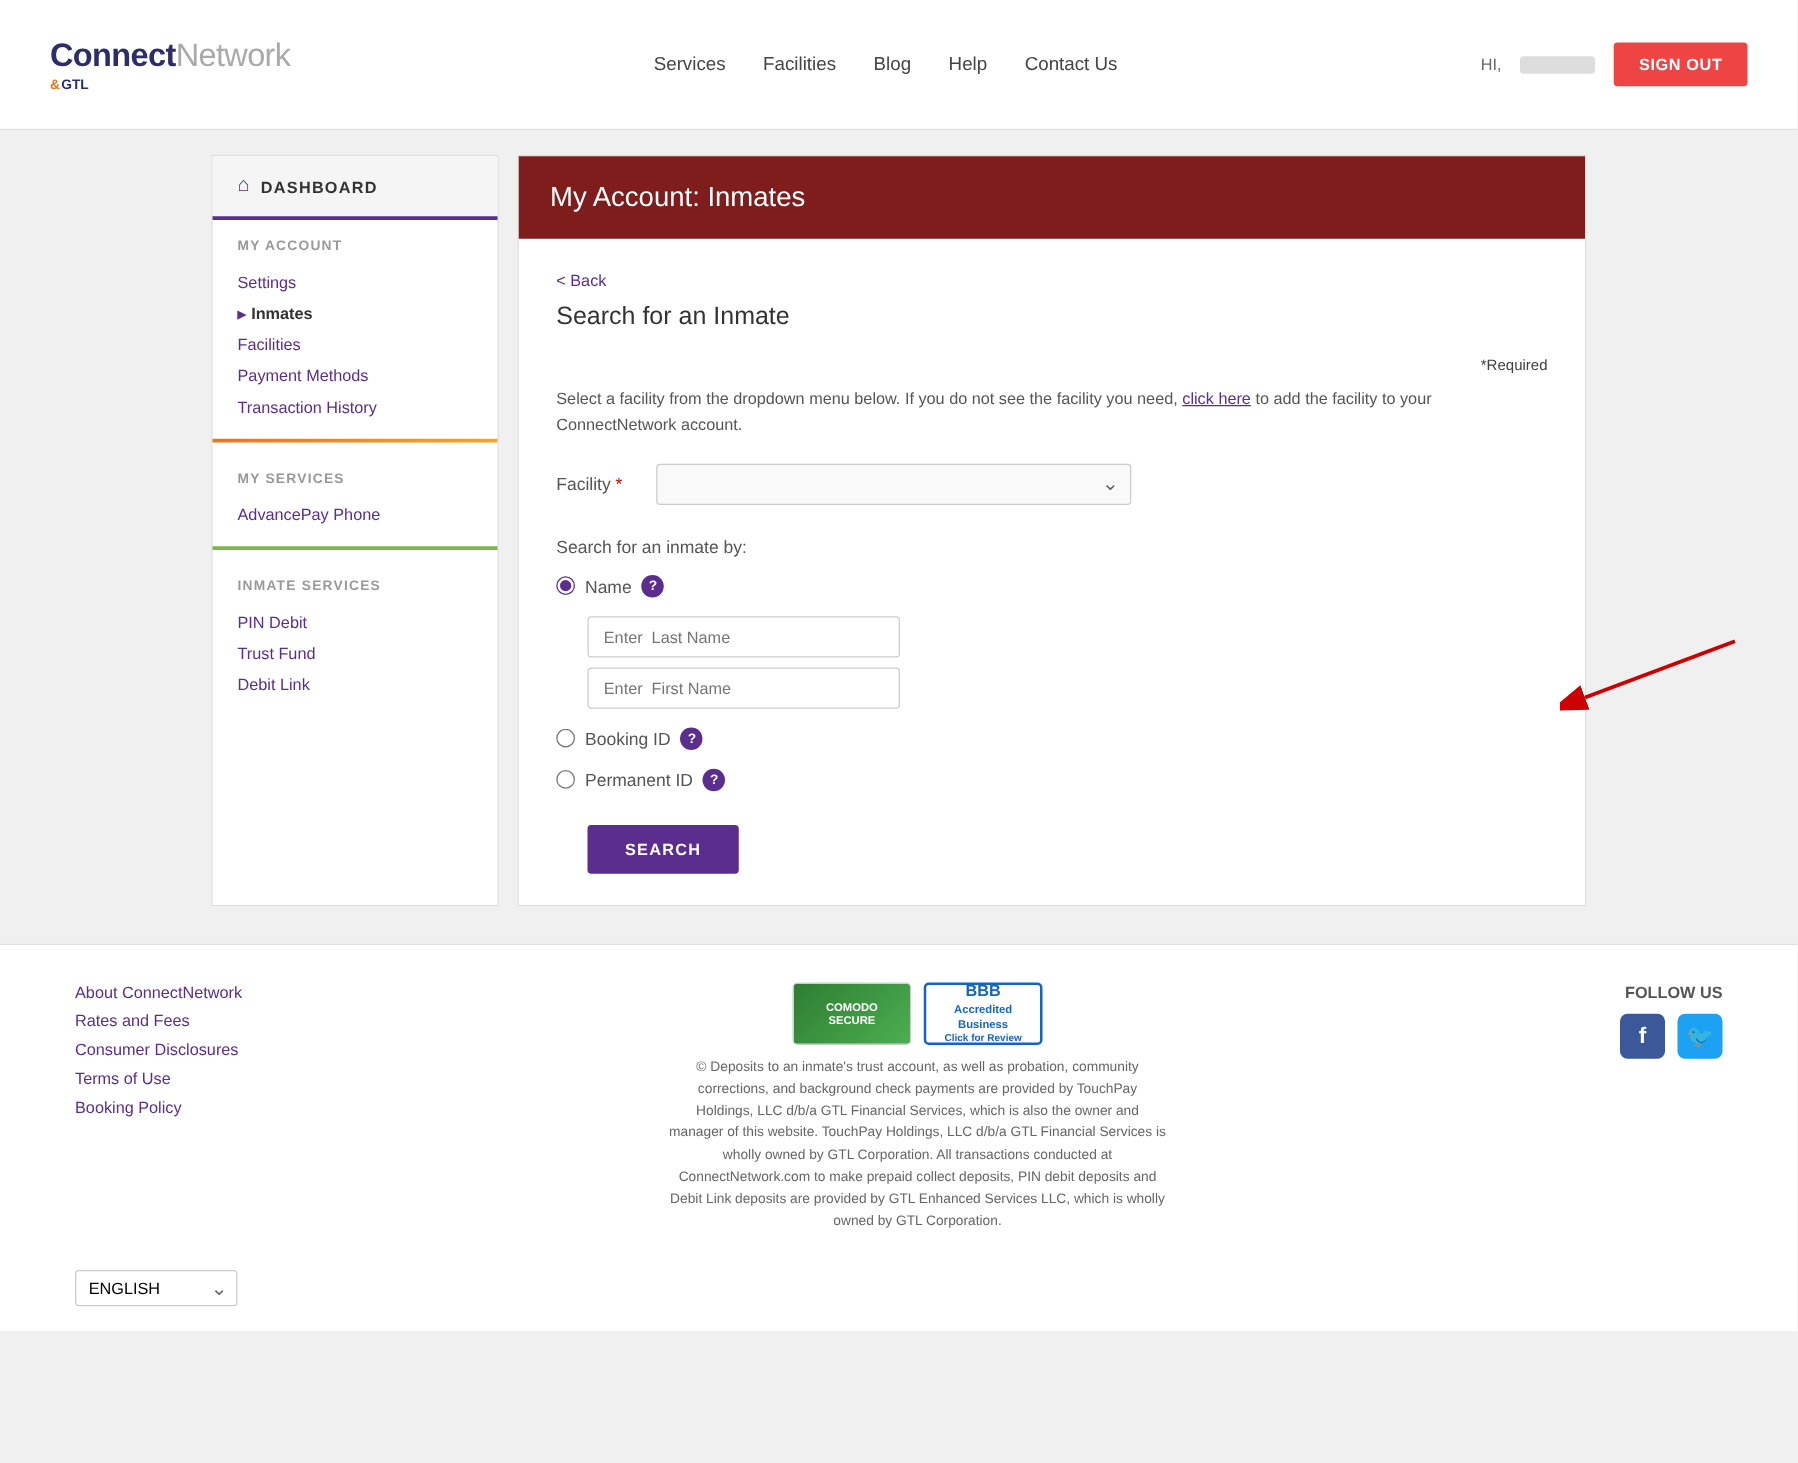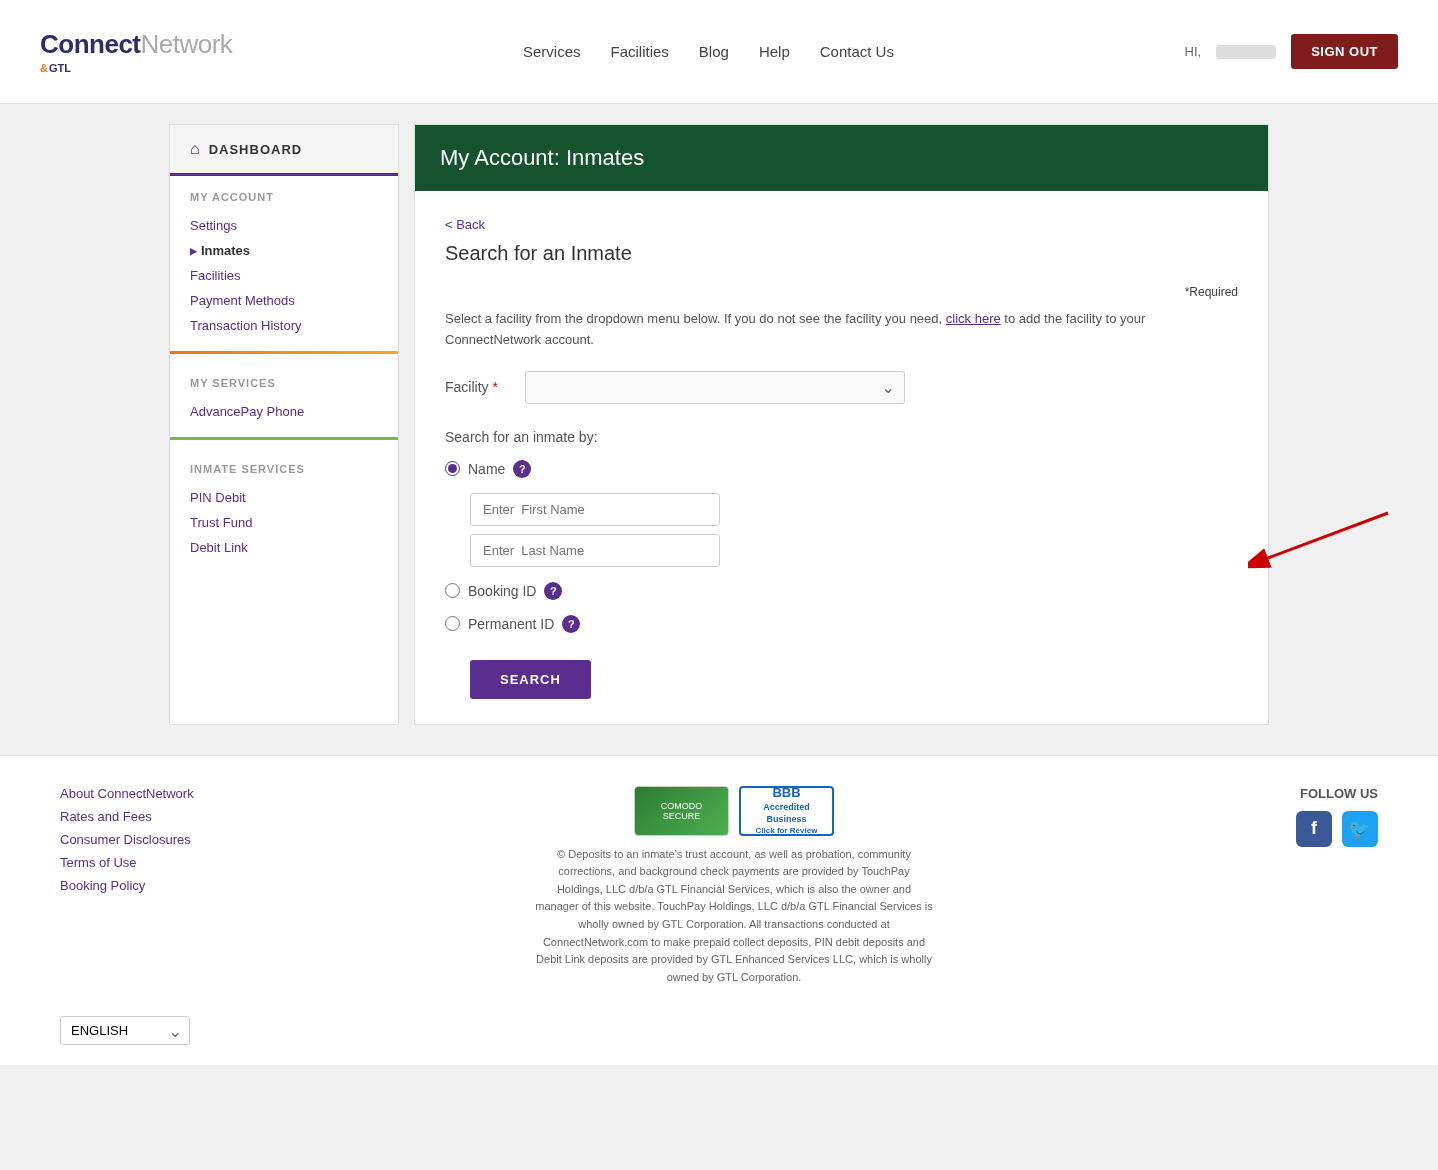--- a/index.html
+++ b/index.html
@@ -57,21 +57,21 @@
     .hi-label { font-size: 13px; color: #666; }
     .hi-name {
       display: inline-block;
       width: 60px;
       height: 14px;
       background: #ddd;
       border-radius: 3px;
       vertical-align: middle;
     }
     .sign-out-btn {
-      background: #7f1d1d;
+      background: #ef4444;
       color: #fff;
       border: none;
       padding: 10px 20px;
       font-size: 13px;
       font-weight: bold;
       cursor: pointer;
       border-radius: 3px;
       letter-spacing: 0.5px;
     }
 
@@ -151,21 +151,21 @@
     }
 
     
     .content-area {
       flex: 1;
       background: #fff;
       border: 1px solid #ddd;
       margin-left: 15px;
     }
     .content-header {
-      background: #14532d;
+      background: #7f1d1d;
       color: #fff;
       padding: 20px 25px;
       font-size: 22px;
       font-weight: normal;
     }
     .content-body {
       padding: 25px 30px;
     }
     .back-link {
       color: #5b2d8e;
@@ -366,21 +366,21 @@
       align-items: center;
       justify-content: center;
       font-size: 9px;
       color: #555;
       text-align: center;
       padding: 4px;
     }
     .badge.comodo {
       background: linear-gradient(135deg, #2e7d32, #4caf50);
       color: #fff;
-      font-weight: normal;
+      font-weight: bold;
     }
     .badge.bbb {
       background: #fff;
       border: 2px solid #1565c0;
       color: #1565c0;
       font-weight: bold;
     }
     .footer-disclaimer {
       font-size: 11px;
       color: #666;
@@ -529,22 +529,22 @@
 
       
       <div class="radio-group">
         <div class="radio-option">
           <input type="radio" name="search_by" id="radio-name" checked="" style="">
           <label class="radio-label" for="radio-name">Name</label>
           <span class="help-icon">?</span>
         </div>
 
         <div class="name-inputs arrow-container">
+          <input type="text" class="name-input" placeholder="Enter  Last Name" style="">
           <input type="text" class="name-input" placeholder="Enter  First Name" style="">
-          <input type="text" class="name-input" placeholder="Enter  Last Name" style="">
 
           <svg class="red-arrow" viewBox="0 0 150 70" xmlns="http://www.w3.org/2000/svg">
             <defs>
               <marker id="arrowhead" markerWidth="10" markerHeight="7" refX="0" refY="3.5" orient="auto">
                 <polygon points="0 0, 10 3.5, 0 7" fill="#cc0000"></polygon>
               </marker>
             </defs>
             <line x1="140" y1="10" x2="20" y2="55" stroke="#cc0000" stroke-width="3" marker-end="url(#arrowhead)"></line>
           </svg>
         </div>

